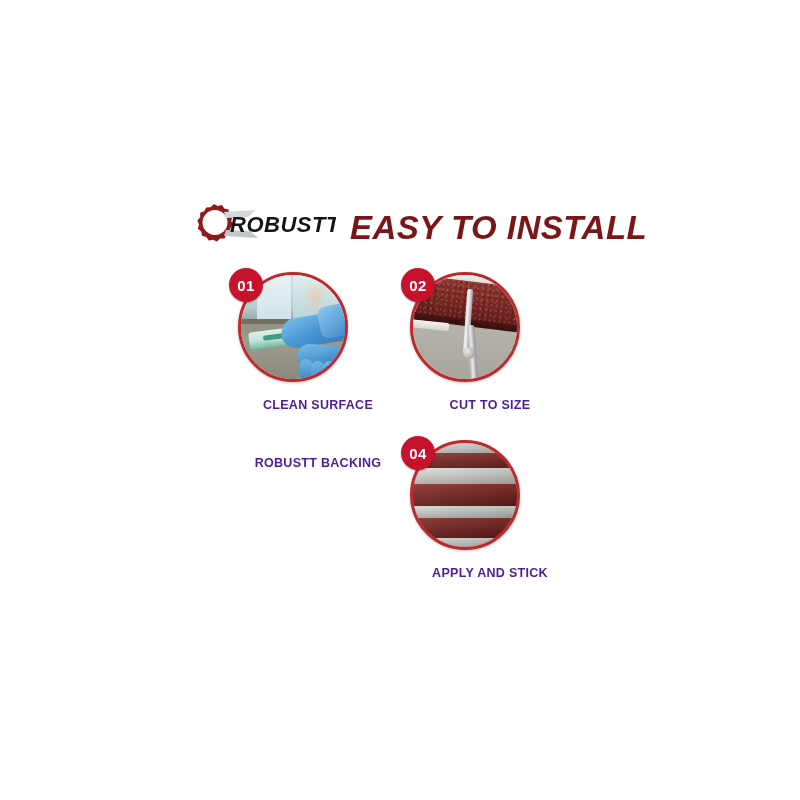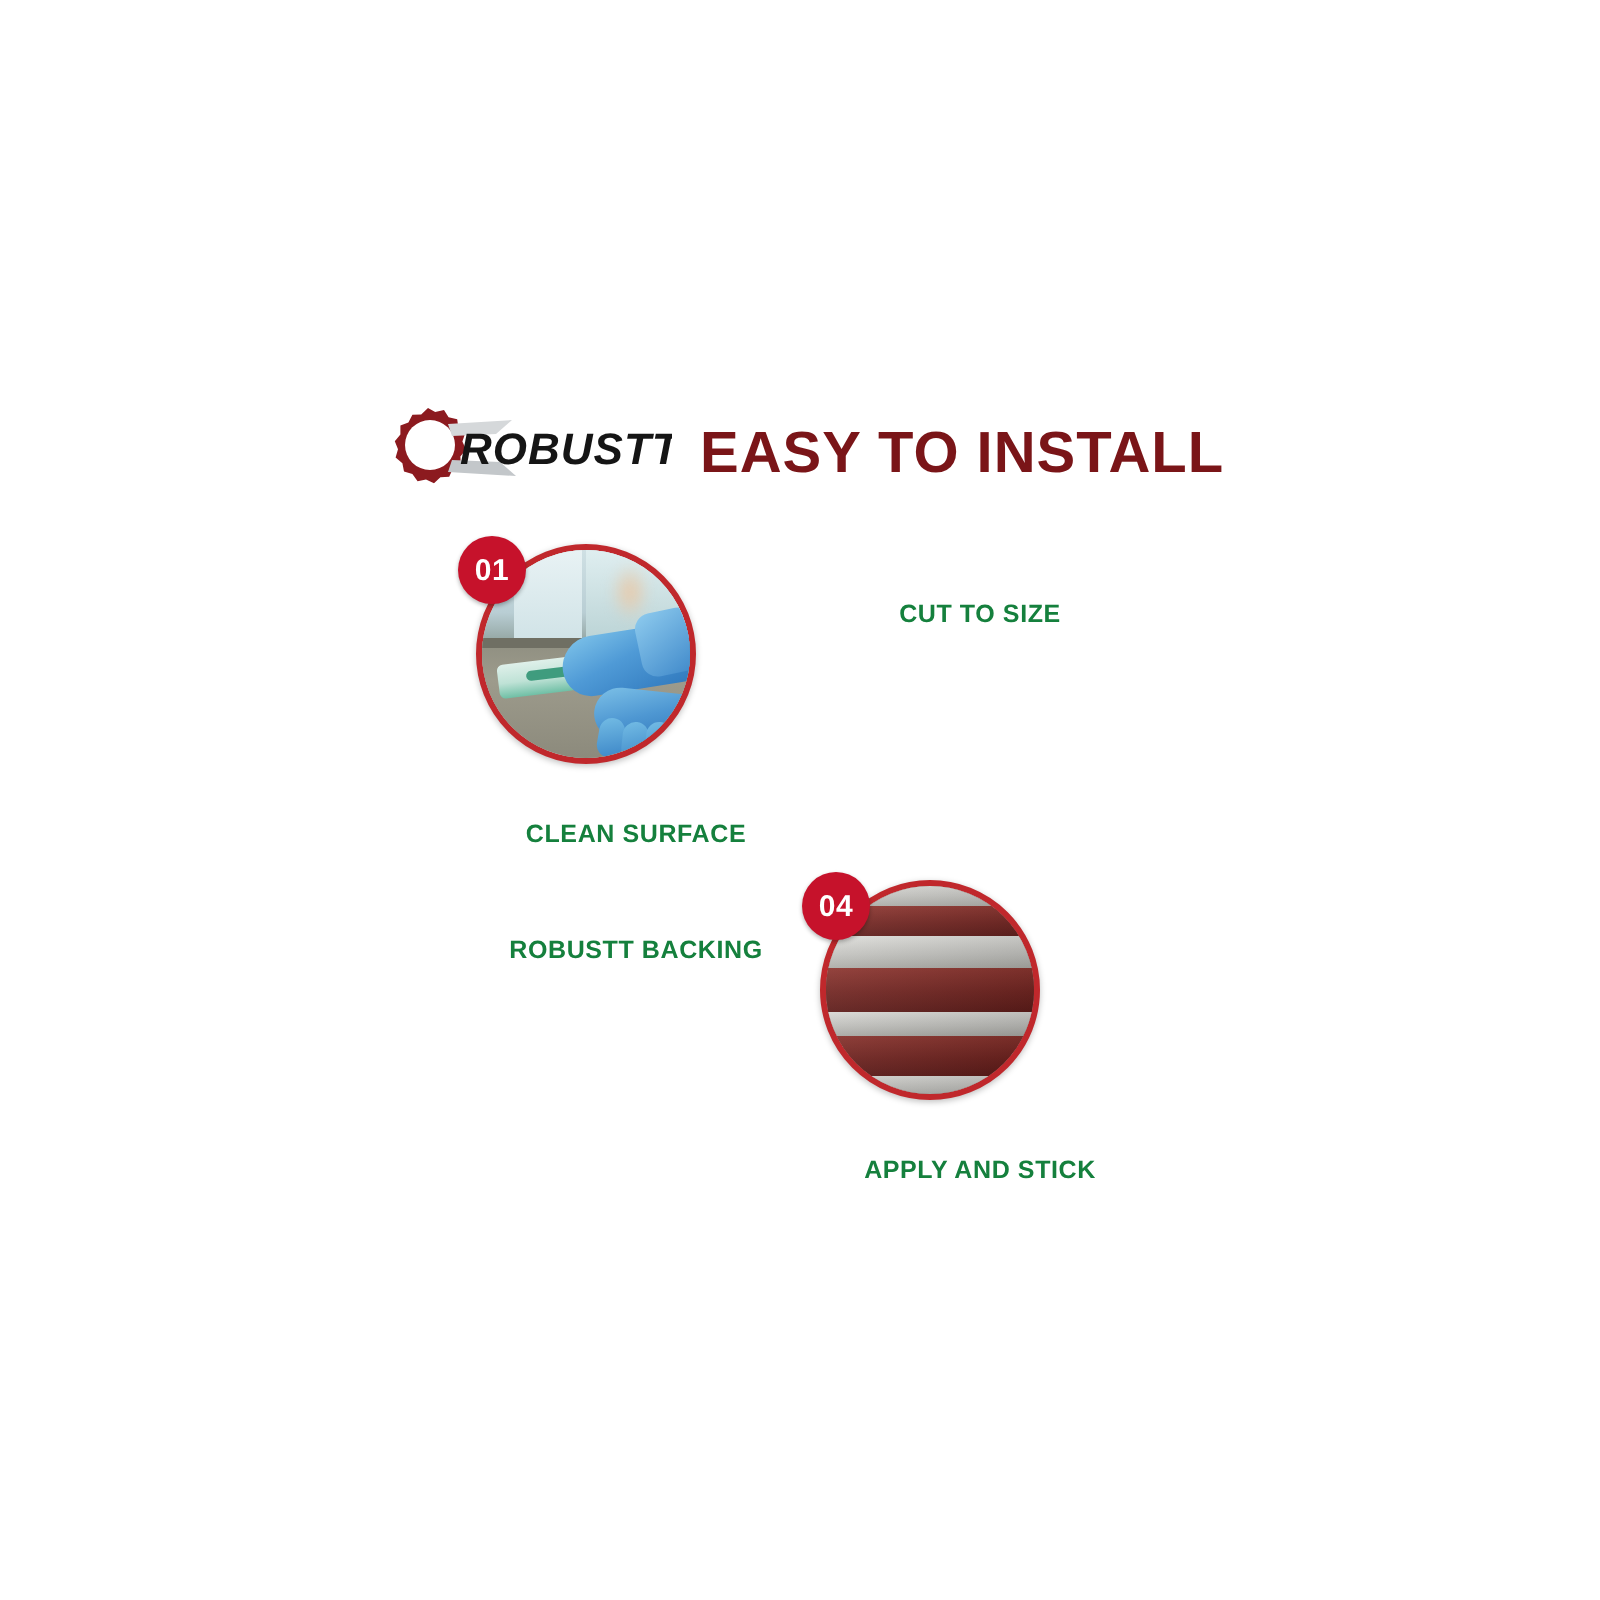--- a/index.html
+++ b/index.html
@@ -37,27 +37,28 @@
 
   .logo {
     position: relative;
     width: 150px;
     height: 52px;
     flex: 0 0 auto;
   }
   .logo svg { display: block; }
 
   .title {
-    font-size: 29px;
+    font-size: 33px;
     font-weight: bold;
     letter-spacing: 0.5px;
     color: #7a1518;
     white-space: nowrap;
     line-height: 1;
     margin-top: 2px;
+    font-style: italic;
   }
 
   
   .steps {
     position: absolute;
     left: 232px;
     top: 272px;
     width: 336px;
     height: 330px;
     display: grid;
@@ -111,24 +112,24 @@
     font-weight: bold;
     display: flex;
     align-items: center;
     justify-content: center;
     box-shadow: 0 1px 2px rgba(0,0,0,0.3);
     z-index: 5;
     letter-spacing: 0.3px;
   }
 
   .step-label {
-    margin-top: 28px;
+    margin-top: 16px;
     font-size: 12.5px;
     font-weight: bold;
-    color: #15803d;
+    color: #4c1d95;
     letter-spacing: 0.3px;
     text-align: center;
     white-space: nowrap;
   }
 
   
   .photo-clean {
     background:
       linear-gradient(180deg, #cfe0e4 0%, #b9ced4 30%, #93a5a2 44%, #8d8e83 60%, #9a9a8c 100%);
   }
@@ -339,20 +340,34 @@
             <div class="p1-finger" style="left:70px; top:86px; transform:rotate(6deg);"></div>
             <div class="p1-finger" style="left:82px; top:86px; transform:rotate(2deg);"></div>
           </div>
         </div>
         <div class="badge">01</div>
       </div>
       <div class="step-label">CLEAN SURFACE</div>
     </div>
 
     <div class="step">
+      <div class="circle-wrap">
+        <div class="circle">
+          <div class="photo photo-cut">
+            <div class="p2-top"></div>
+            <div class="p2-tapeband"></div>
+            <div class="p2-tape-under"></div>
+            <div class="p2-white-edge"></div>
+            <div class="p2-scissor-blade"></div>
+            <div class="p2-scissor-blade2"></div>
+            <div class="p2-pivot"></div>
+          </div>
+        </div>
+        <div class="badge">02</div>
+      </div>
       <div class="step-label">CUT TO SIZE</div>
     </div>
 
     <div class="step">
       <div class="step-label">ROBUSTT BACKING</div>
     </div>
 
     <div class="step">
       <div class="circle-wrap">
         <div class="circle">

